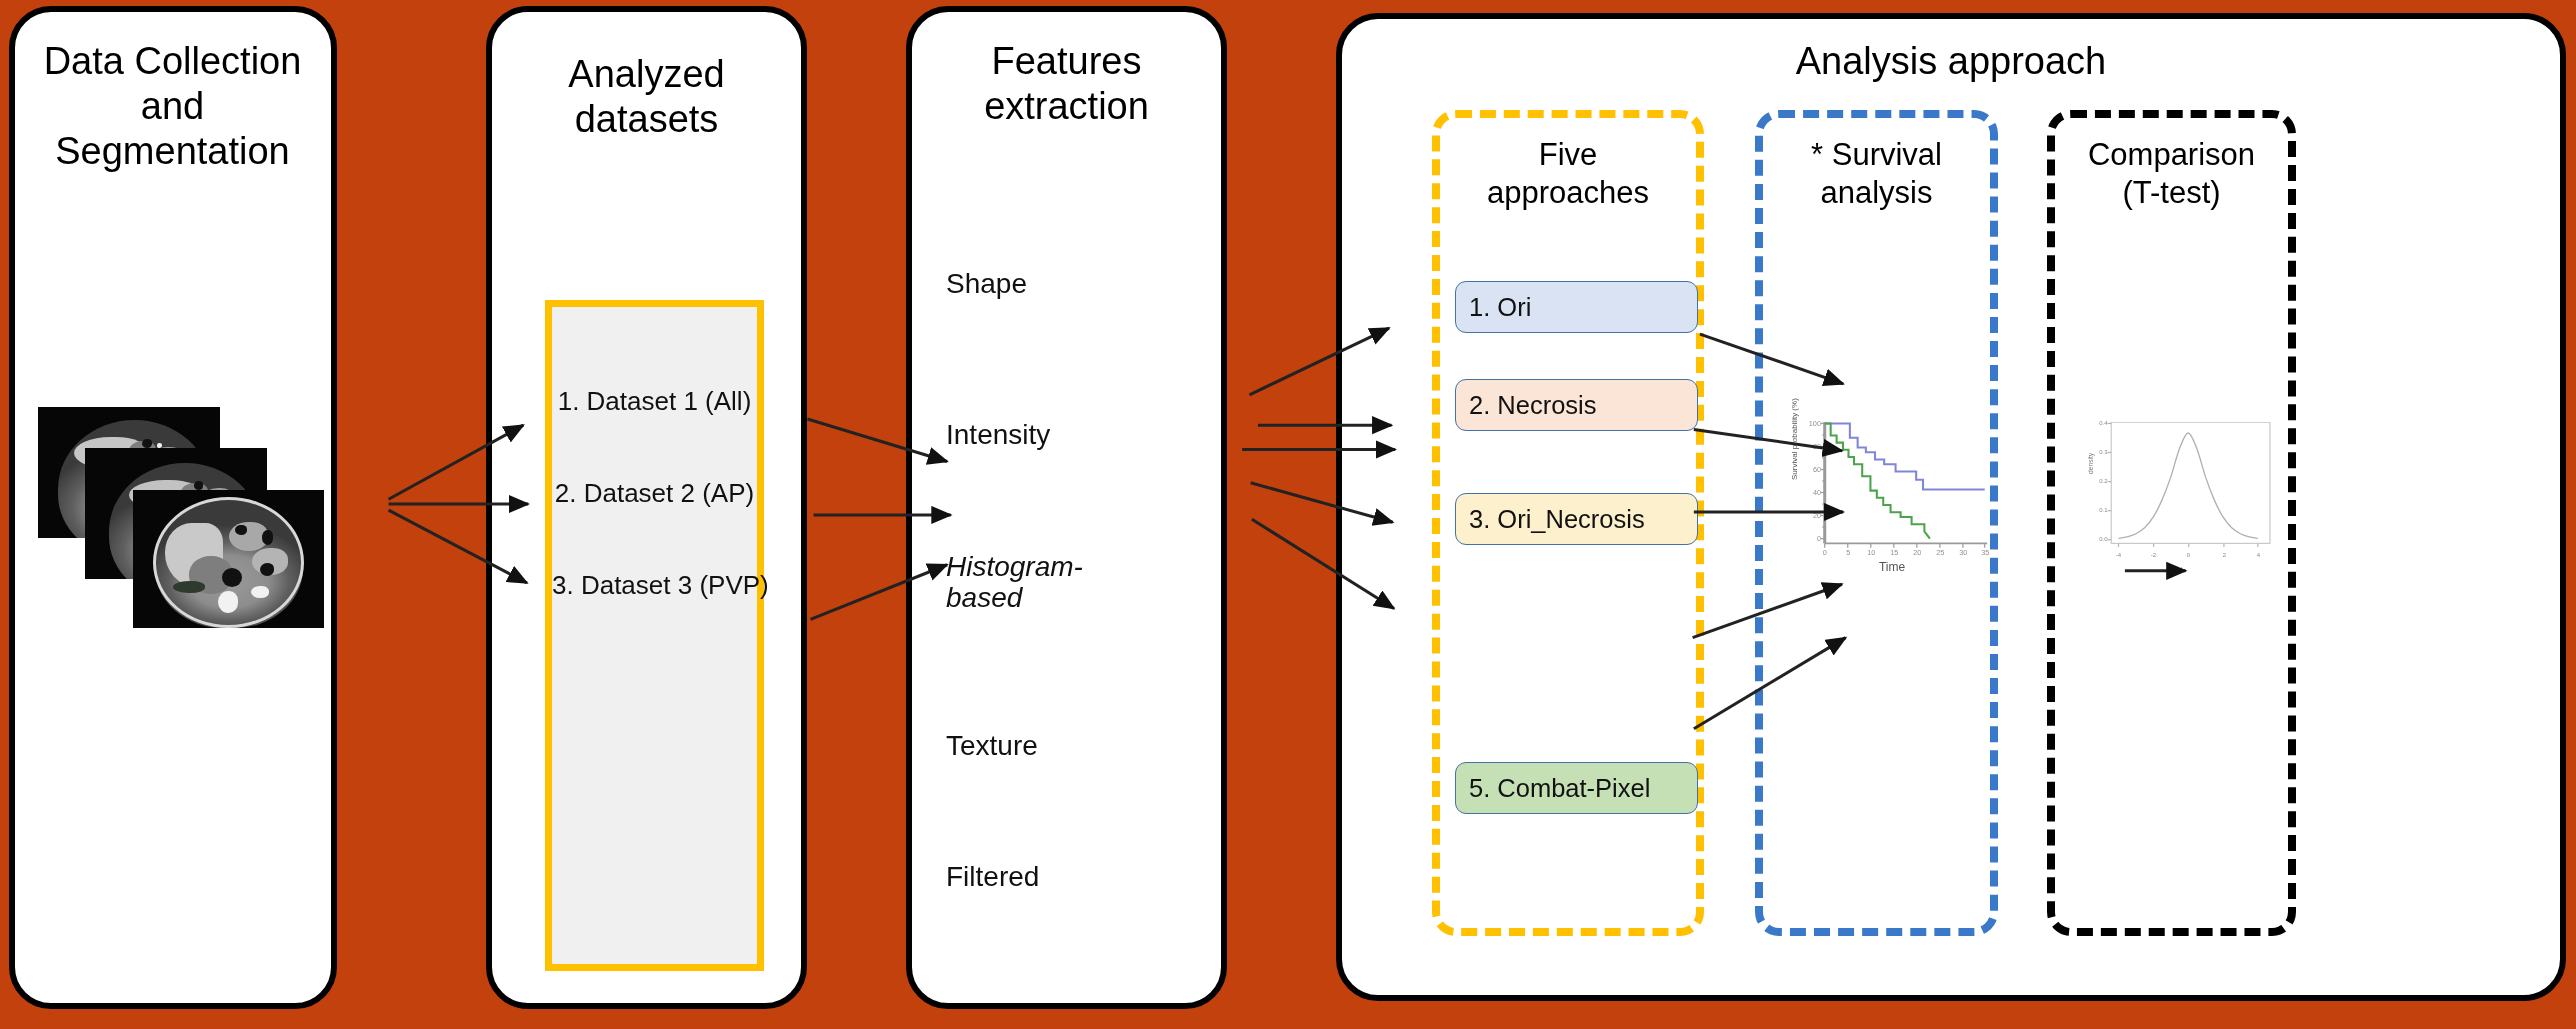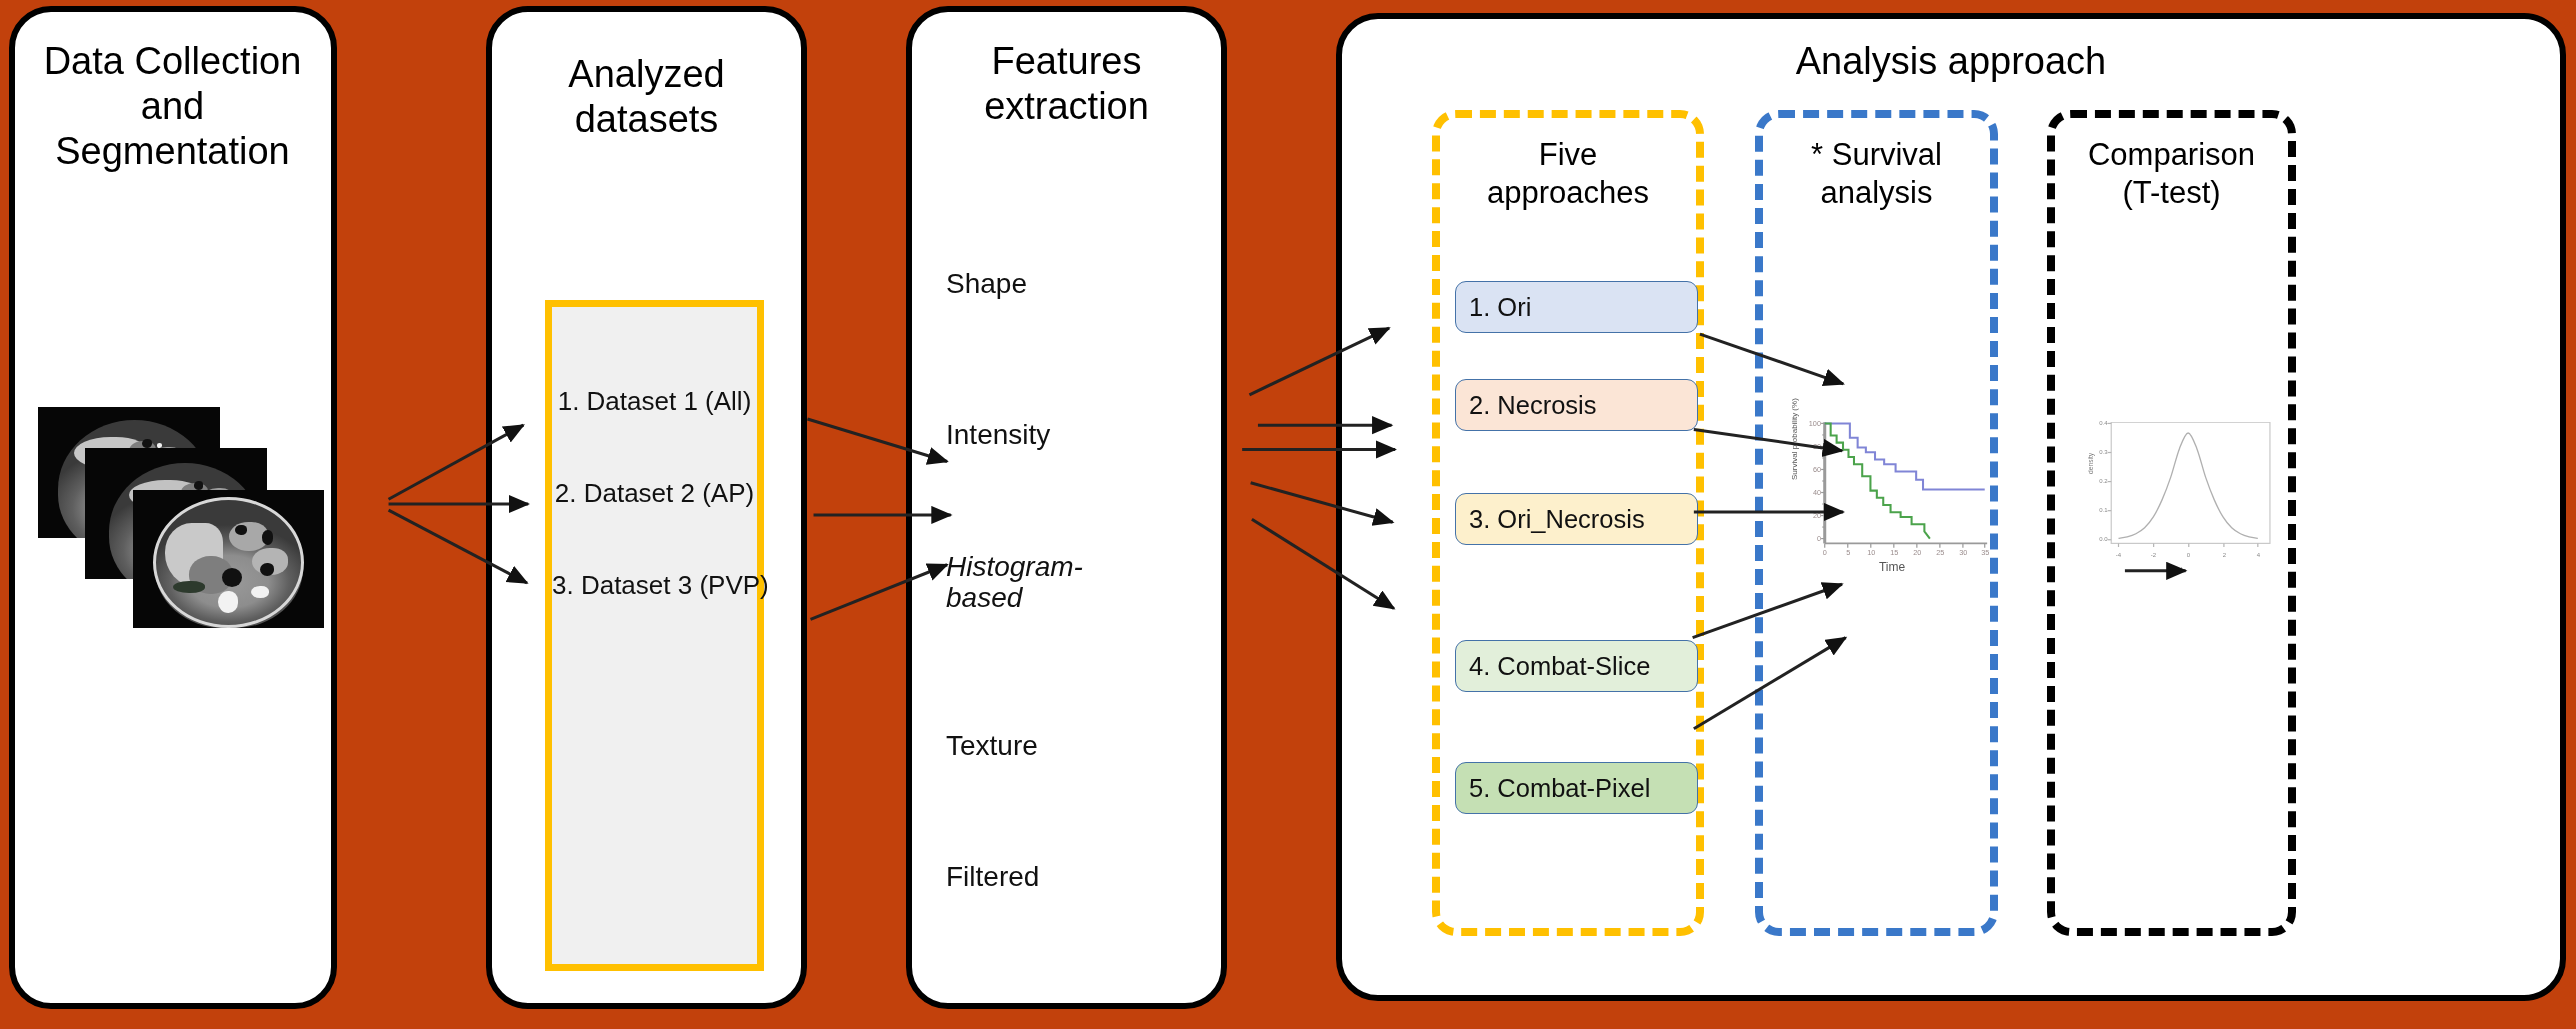--- a/index.html
+++ b/index.html
@@ -326,23 +326,20 @@
 approaches</div>
 
       <div class="approach-pill" style="top:163px; background:#dae3f3;">
         <span>1. Ori</span>
       </div>
       <div class="approach-pill" style="top:261px; background:#fbe5d6;">
         <span>2. Necrosis</span>
       </div>
       <div class="approach-pill" style="top:375px; background:#fdf0cc;">
         <span>3. Ori_Necrosis</span>
-      </div>
-      <div class="approach-pill" style="top:522px; background:#e2efda;">
-        <span>4. Combat-Slice</span>
       </div>
       <div class="approach-pill" style="top:644px; background:#c5e0b4;">
         <span>5. Combat-Pixel</span>
       </div>
     </div>
 
     <div class="dashed-box" id="box-survival">
       <div class="sub-title" style="top:18px;">* Survival
 analysis</div>
 

